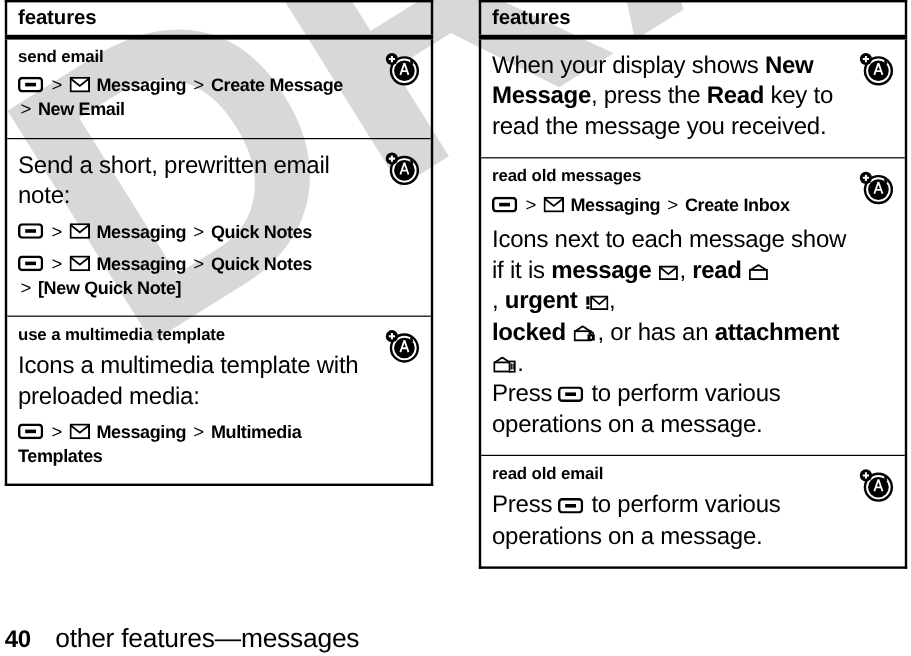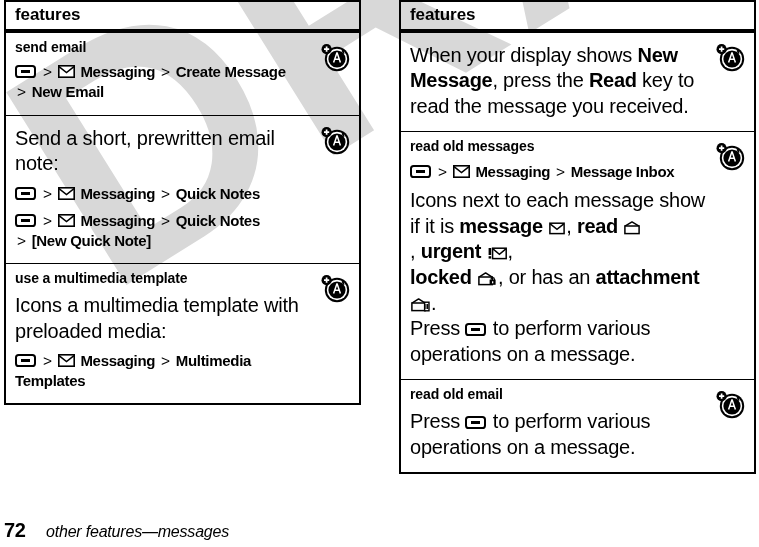--- a/index.html
+++ b/index.html
@@ -141,24 +141,23 @@
     z-index:3;
   }
   #footer .pageno{
     font-size:20px;
     font-weight:bold;
     display:inline-block;
     width:42px;
     letter-spacing:-0.3px;
   }
   #footer .ftext{
-    font-size:16px;
+    font-size:22px;
     display:inline-block;
     letter-spacing:-0.2px;
-    font-style:italic;
   }
 </style>
 </head>
 <body>
 
 <div id="watermark">
   <div class="wm-text">DRAFT</div>
 </div>
 
 <div id="page">
@@ -338,21 +337,21 @@
           </span>
           <span class="gt">&gt;</span>
           <span class="icn env">
             <svg viewBox="0 0 17 13">
                 <rect x="0.8" y="0.8" width="15.4" height="11.4" fill="#fff" stroke="#000" stroke-width="1.6"></rect>
                 <path d="M1 1.6 L8.5 7.6 L16 1.6" fill="none" stroke="#000" stroke-width="1.5"></path>
               </svg>
           </span>
           <span class="seg">Messaging</span>
           <span class="gt">&gt;</span>
-          <span class="seg">Message Inbox</span>
+          <span class="seg">Create Inbox</span>
         </div>
         <div class="para">
           <span>Icons next to each message show if it is </span><span class="b">message</span>&nbsp;<span class="icn msgicon"><svg viewBox="0 0 16 14">
                 <rect x="0.9" y="2.2" width="14.2" height="10.4" fill="#fff" stroke="#000" stroke-width="1.5"></rect>
                 <path d="M1.2 2.9 L8 8.4 L14.8 2.9" fill="none" stroke="#000" stroke-width="1.4"></path>
               </svg></span><span>,&nbsp;</span><span class="b">read</span>&nbsp;<span class="icn msgicon"><svg viewBox="0 0 16 14">
                 <path d="M1 5.2 L8 0.9 L15 5.2" fill="none" stroke="#000" stroke-width="1.5" stroke-linejoin="round"></path>
                 <rect x="0.9" y="5.0" width="14.2" height="7.6" fill="#fff" stroke="#000" stroke-width="1.5"></rect>
               </svg></span><span>,&nbsp;</span><span class="b">urgent</span>&nbsp;<span class="icn msgicon" style="width:19px"><svg viewBox="0 0 19 14">
                 <rect x="0.6" y="2.0" width="2.6" height="7.0" fill="#000"></rect>
@@ -408,16 +407,16 @@
             <circle cx="8.6" cy="8.2" r="5.1" fill="#000"></circle>
             <path d="M8.6 5.6 L8.6 10.8 M6.0 8.2 L11.2 8.2" stroke="#fff" stroke-width="1.7"></path>
           </svg>
         </div>
       </div>
 
     </div>
   </div>
 
   <div id="footer">
-    <span class="pageno">72</span><span class="ftext">other features—messages</span>
+    <span class="pageno">40</span><span class="ftext">other features—messages</span>
   </div>
 
 </div>
 
 </body></html>

